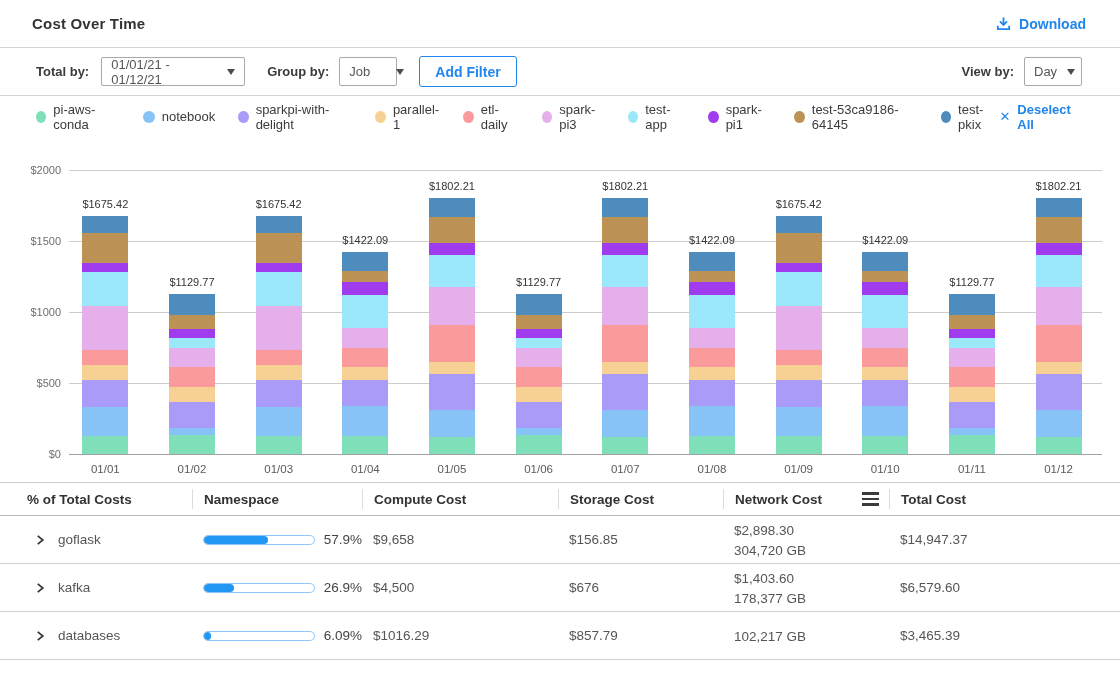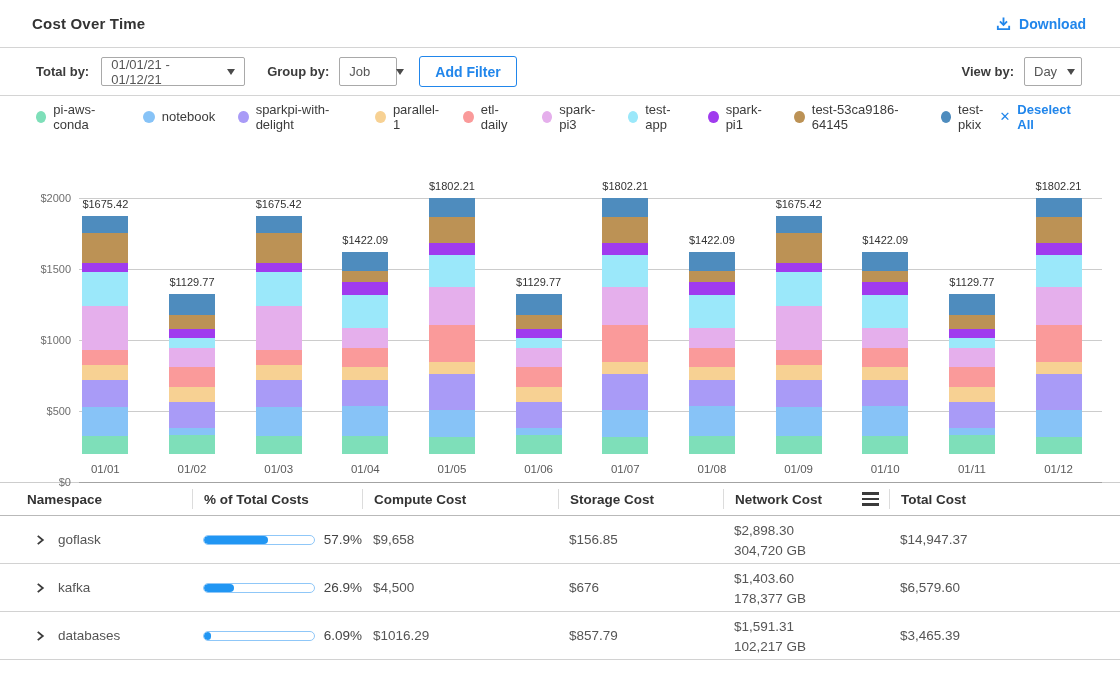--- a/index.html
+++ b/index.html
@@ -36,21 +36,21 @@
   .legend-items { display:flex; align-items:center; gap:23px; }
   .leg-item { display:flex; align-items:center; gap:7px; cursor:pointer; }
   .dot { width:12px; height:12px; border-radius:50%; }
   .leg-label { font-size:13px; color:#3b3b3b; }
   .deselect { margin-left:auto; display:flex; align-items:center; gap:7px;
     color:#2186eb; font-weight:bold; font-size:13px; cursor:pointer; }
   .x-glyph { font-size:13px; font-weight:bold; }
 
   
   .chart-wrap { position:relative; margin:33px 18px 0 62px; height:284px; }
-  .gridline { position:absolute; left:17px; right:0; height:1px; background:#cccccc;margin-top:28px; }
+  .gridline { position:absolute; left:7px; right:0; height:1px; background:#cccccc; }
   .gridline.zero { background:#a3a3a3; }
   .tick { position:absolute; left:-52px; width:44px; text-align:right;
     transform:translateY(-6px); font-size:11px; color:#6e6e6e; }
   .bars { position:absolute; left:0; top:0; right:0; bottom:0;
     display:flex; justify-content:space-around; align-items:flex-end; }
   .slot { position:relative; width:86px; height:100%; display:flex; flex-direction:column;
     align-items:center; justify-content:flex-end; }
   .total { font-size:11px; color:#333; margin-bottom:6px; white-space:nowrap; }
   .stack { width:46px; display:flex; flex-direction:column-reverse; }
   .seg { width:100%; }
@@ -370,22 +370,22 @@
           <div class="seg" style="height: 26.7px; background: rgb(188, 146, 85);"></div>
           <div class="seg" style="height: 18.5px; background: rgb(78, 140, 190);"></div>
         </div>
         <div class="xlabel">01/12</div>
       </div>
     </div>
 </div>
 
 <div class="cost-table">
   <div class="trow thead">
+    <div class="th">% of Total Costs</div>
     <div class="th">Namespace</div>
-    <div class="th">% of Total Costs</div>
     <div class="th">Compute Cost</div>
     <div class="th">Storage Cost</div>
     <div class="th">
       <span>Network  Cost</span>
       <span class="burger">
           <i></i>
           <i></i>
           <i></i>
         </span>
     </div>
@@ -449,19 +449,18 @@
         </div>
         <div class="pct-cell cell">
           <div class="pbar">
             <div class="pfill" style="width: 6.09%;"></div>
           </div>
           <div class="pct-label">6.09%</div>
         </div>
         <div class="cell">$1016.29</div>
         <div class="cell">$857.79</div>
         <div class="net-cell cell">
-          <div>$1,591.31</div>
           <div>102,217 GB</div>
         </div>
         <div class="cell">$3,465.39</div>
       </div>
     </div>
 </div>
 
 </body></html>

